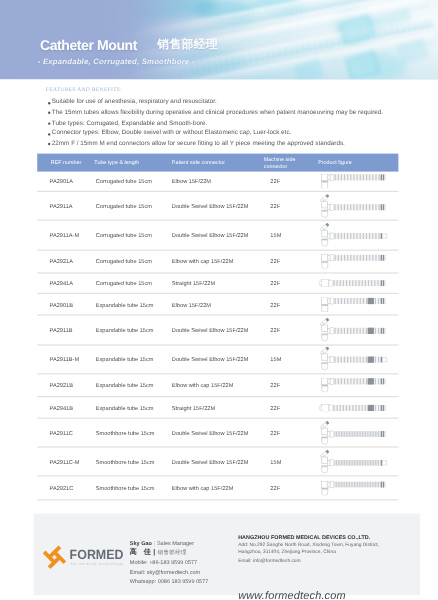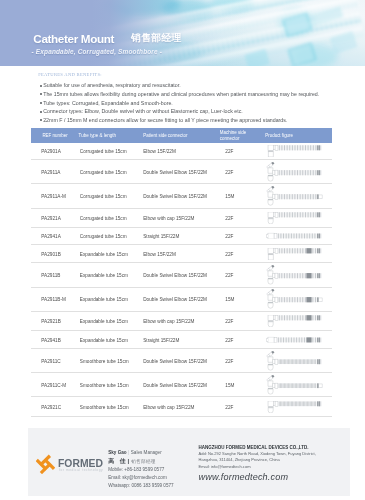--- a/index.html
+++ b/index.html
@@ -72,21 +72,21 @@
   .contact{position:absolute;left:80.2px;top:20.9px;}
   .contact .ln{font-size:4.6px;color:#5e646a;line-height:8px;white-space:nowrap;}
   .contact .ln b{color:#3c4147;font-weight:bold;}
   .contact .ln .sep{color:#b9bec4;padding:0 1.5px;}
   .contact .cn{font-size:5.9px;color:#3a3f45;font-weight:bold;line-height:8.6px;white-space:nowrap;letter-spacing:2.0px;}
   .contact .cn .r{font-weight:normal;font-size:4.6px;color:#6d7278;letter-spacing:.3px;}
   .company{position:absolute;left:170.5px;top:16.6px;}
   .company .cname{font-size:4.5px;font-weight:bold;color:#2d3237;letter-spacing:.01px;
       line-height:6.4px;white-space:nowrap;}
   .company .cl{font-size:4.05px;color:#5e646a;line-height:6.3px;white-space:nowrap;}
-  .company .web{margin-top:2px;font-size:9.1px;font-style:italic;color:#41464c;
+  .company .web{margin-top:21px;font-size:9.1px;font-style:italic;color:#41464c;
       letter-spacing:.15px;white-space:nowrap;line-height:10px;}
 </style>
 </head>
 <body>
 
 <div class="page">
 
   <div class="hero">
     <svg class="hero-photo" viewBox="0 0 365 66" preserveAspectRatio="none">
       <defs>

